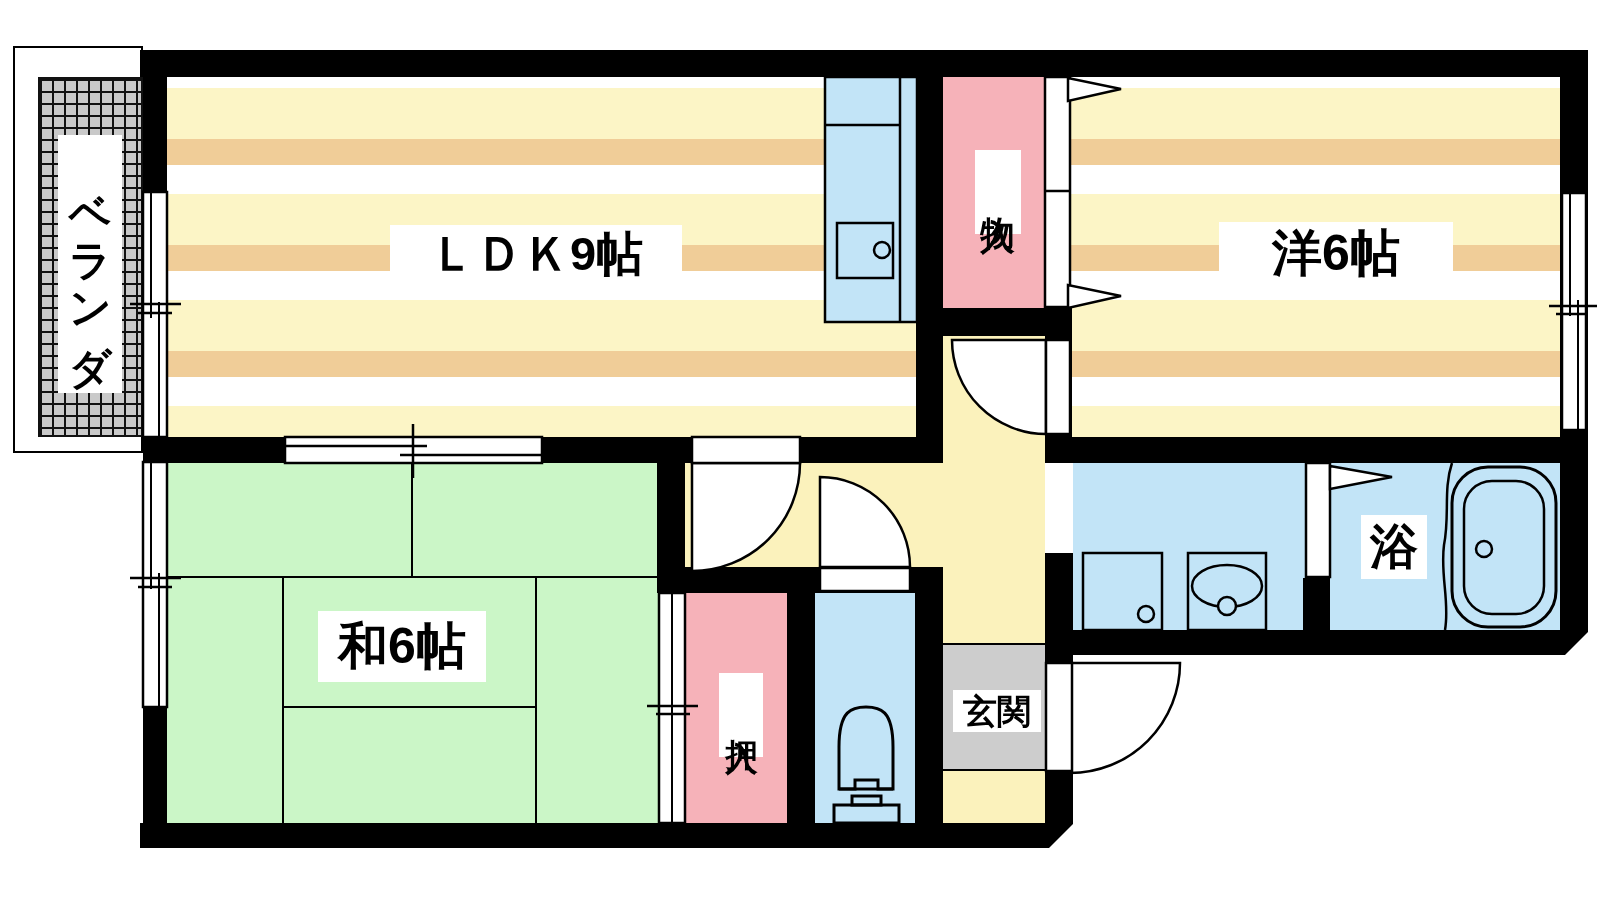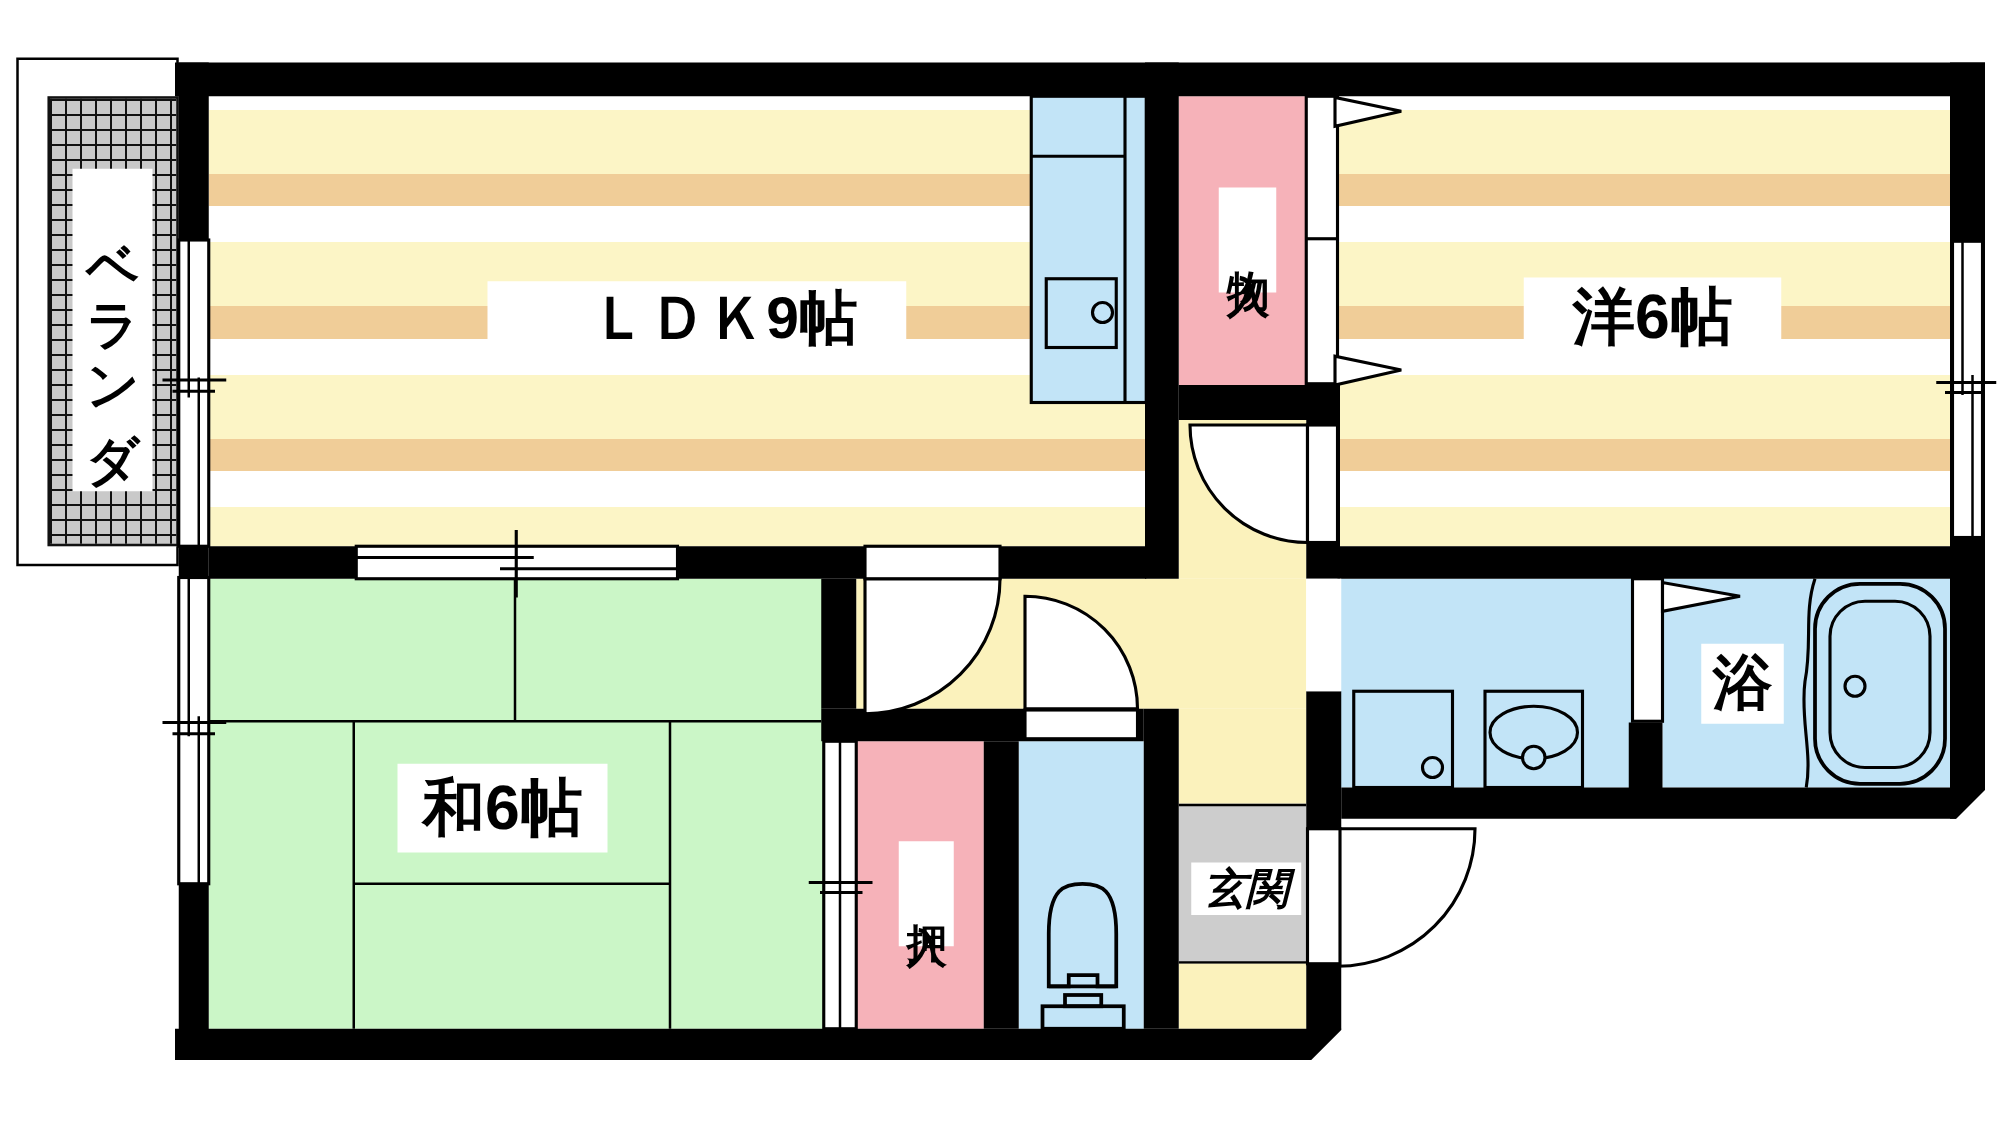--- a/index.html
+++ b/index.html
@@ -164,21 +164,21 @@
 
     <g fill="none" stroke="#000" stroke-width="2.5">
       <path d="M1452,463 C1443,490 1450,515 1444,545 C1440,575 1450,602 1445,630" stroke-width="2.5"></path>
       <rect x="1452" y="467" width="104" height="160" rx="36" stroke-width="3"></rect>
       <rect x="1464" y="481" width="80" height="133" rx="28"></rect>
       <circle cx="1484" cy="549" r="8" fill="#c2e4f7"></circle>
     </g>
   </svg>
 
   <div class="label vtext" style="left:58px;top:135px;width:64px;height:258px;font-size:42px;">ベランダ</div>
-  <div class="label" style="left:390px;top:225px;width:292px;height:58px;font-size:47px;padding-left:43px;">ＬＤＫ9帖</div>
+  <div class="label" style="left:390px;top:225px;width:292px;height:58px;font-size:47px;">ＬＤＫ9帖</div>
   <div class="label vtext" style="left:975px;top:150px;width:46px;height:84px;font-size:34px;">物入</div>
-  <div class="label" style="left:1219px;top:222px;width:206px;height:62px;font-size:50px;">洋6帖</div>
+  <div class="label" style="left:1219px;top:222px;width:234px;height:62px;font-size:50px;">洋6帖</div>
   <div class="label" style="left:318px;top:611px;width:168px;height:71px;font-size:50px;">和6帖</div>
   <div class="label vtext" style="left:719px;top:673px;width:44px;height:84px;font-size:32px;">押入</div>
-  <div class="label" style="left:953px;top:690px;width:88px;height:42px;font-size:34px;font-style:italic;">玄関</div>
+  <div class="label" style="left:953px;top:690px;width:88px;height:42px;font-size:34px;">玄関</div>
   <div class="label" style="left:1361px;top:515px;width:66px;height:64px;font-size:48px;">浴</div>
 
 </div>
 
 </body></html>

